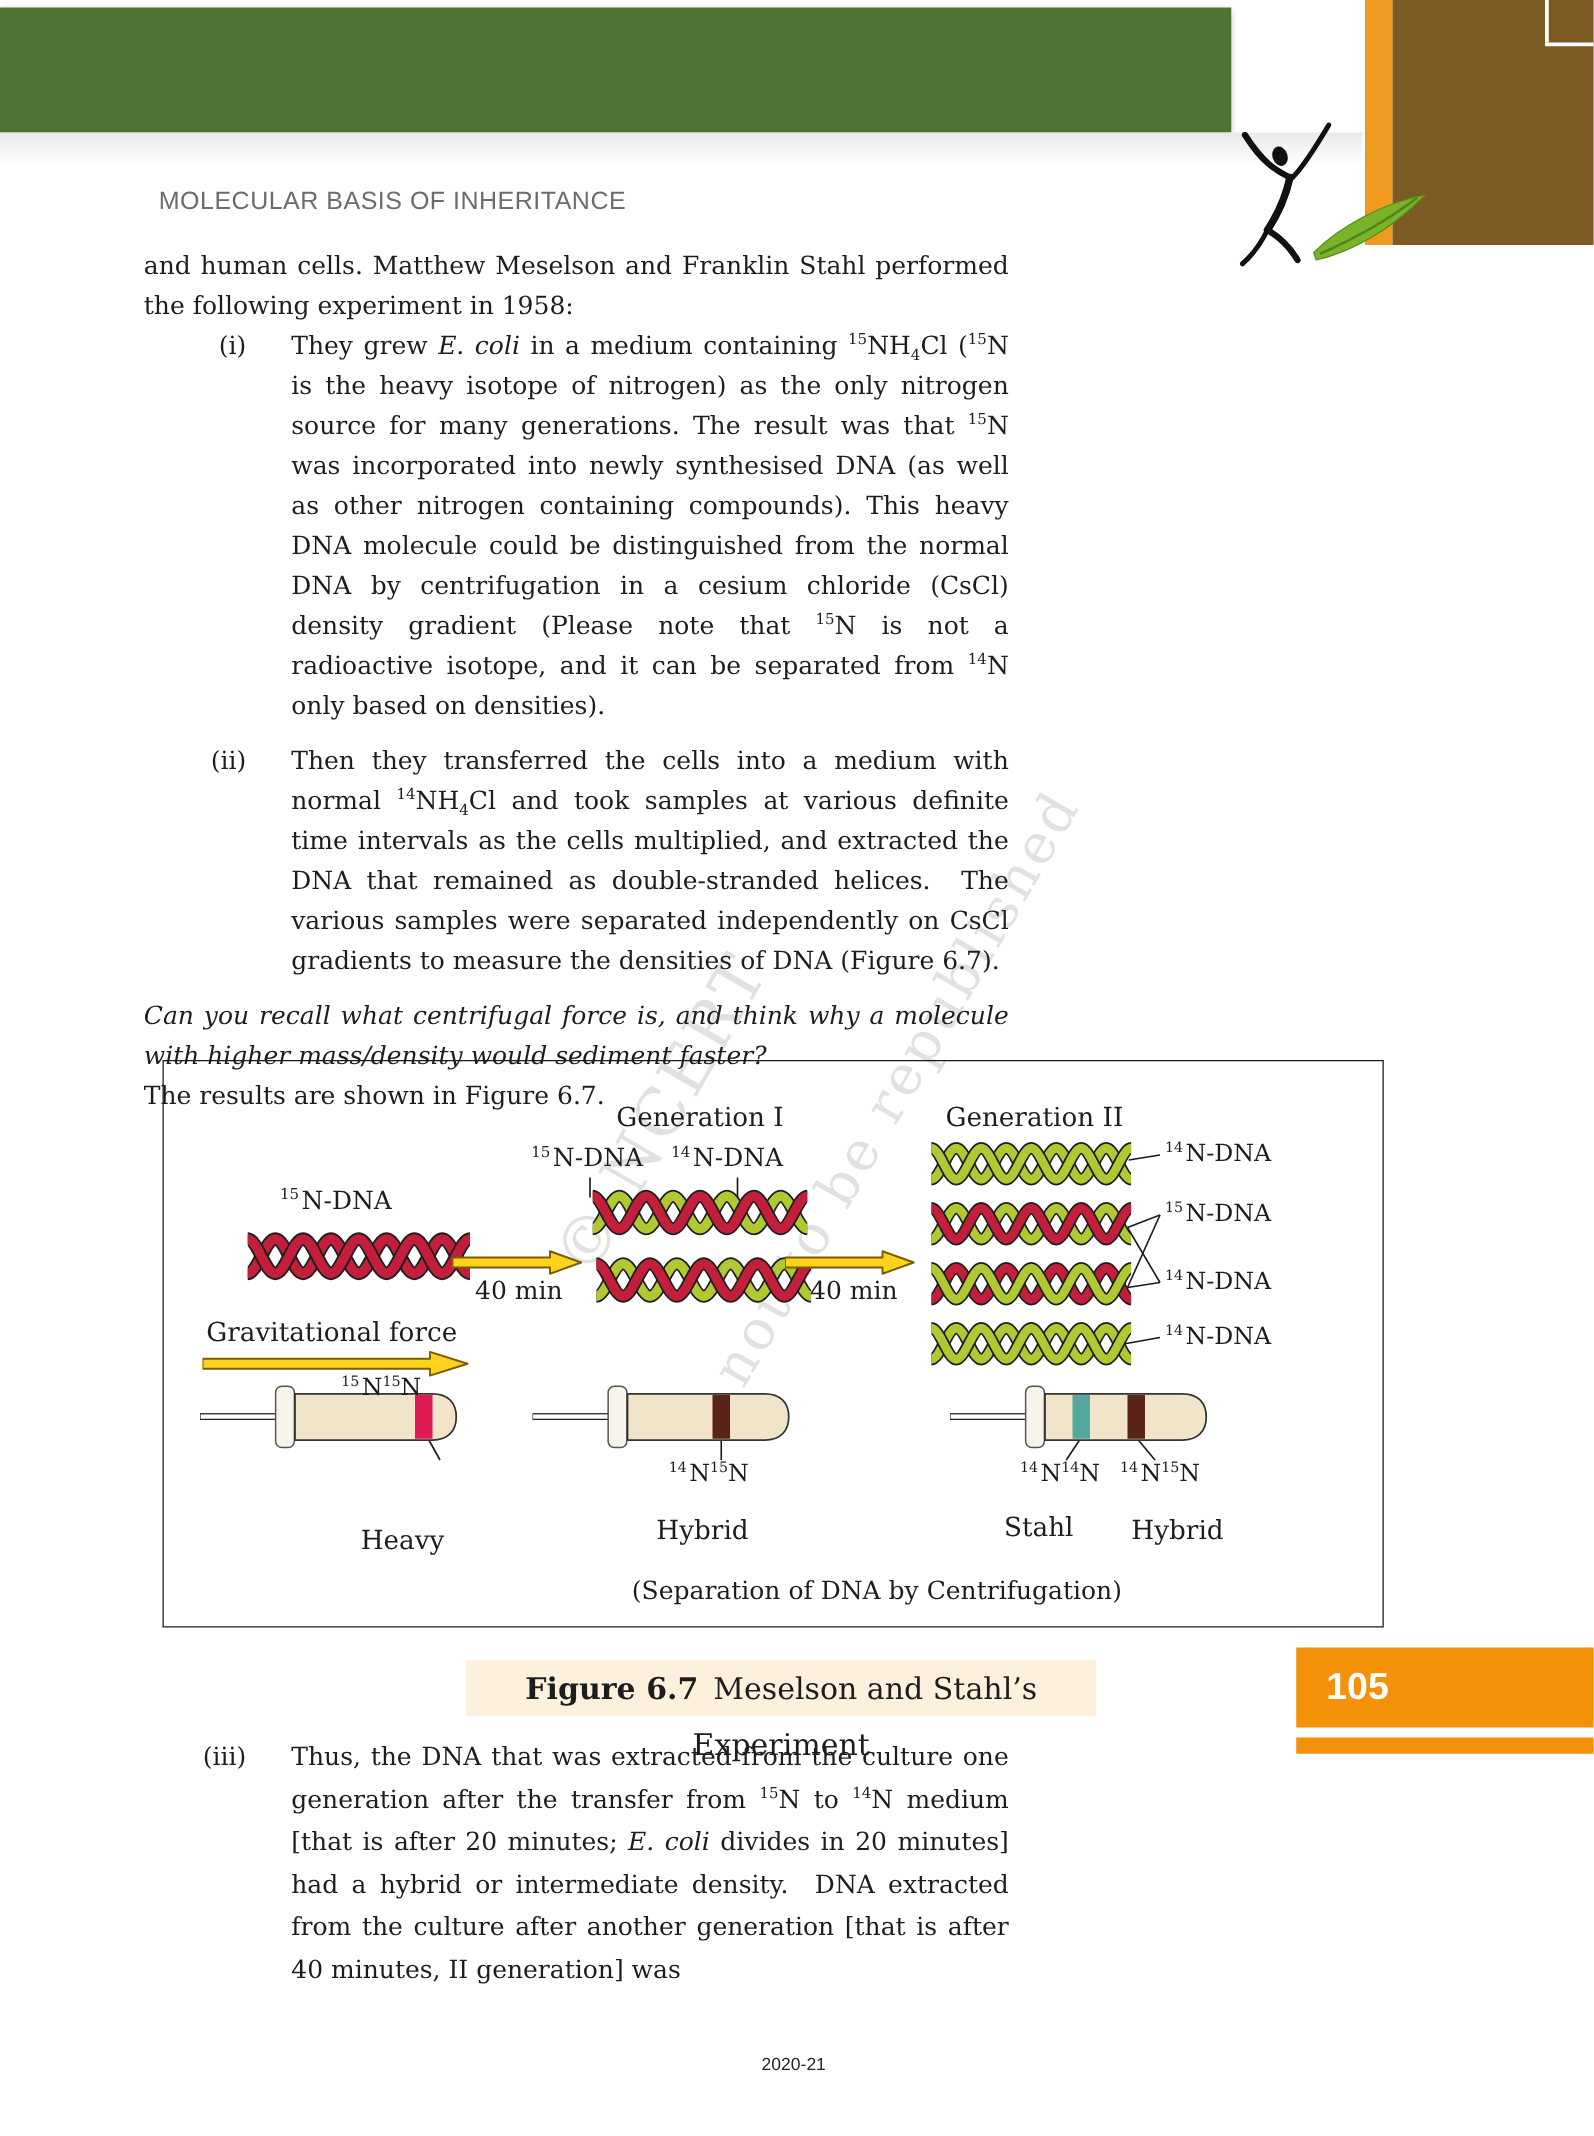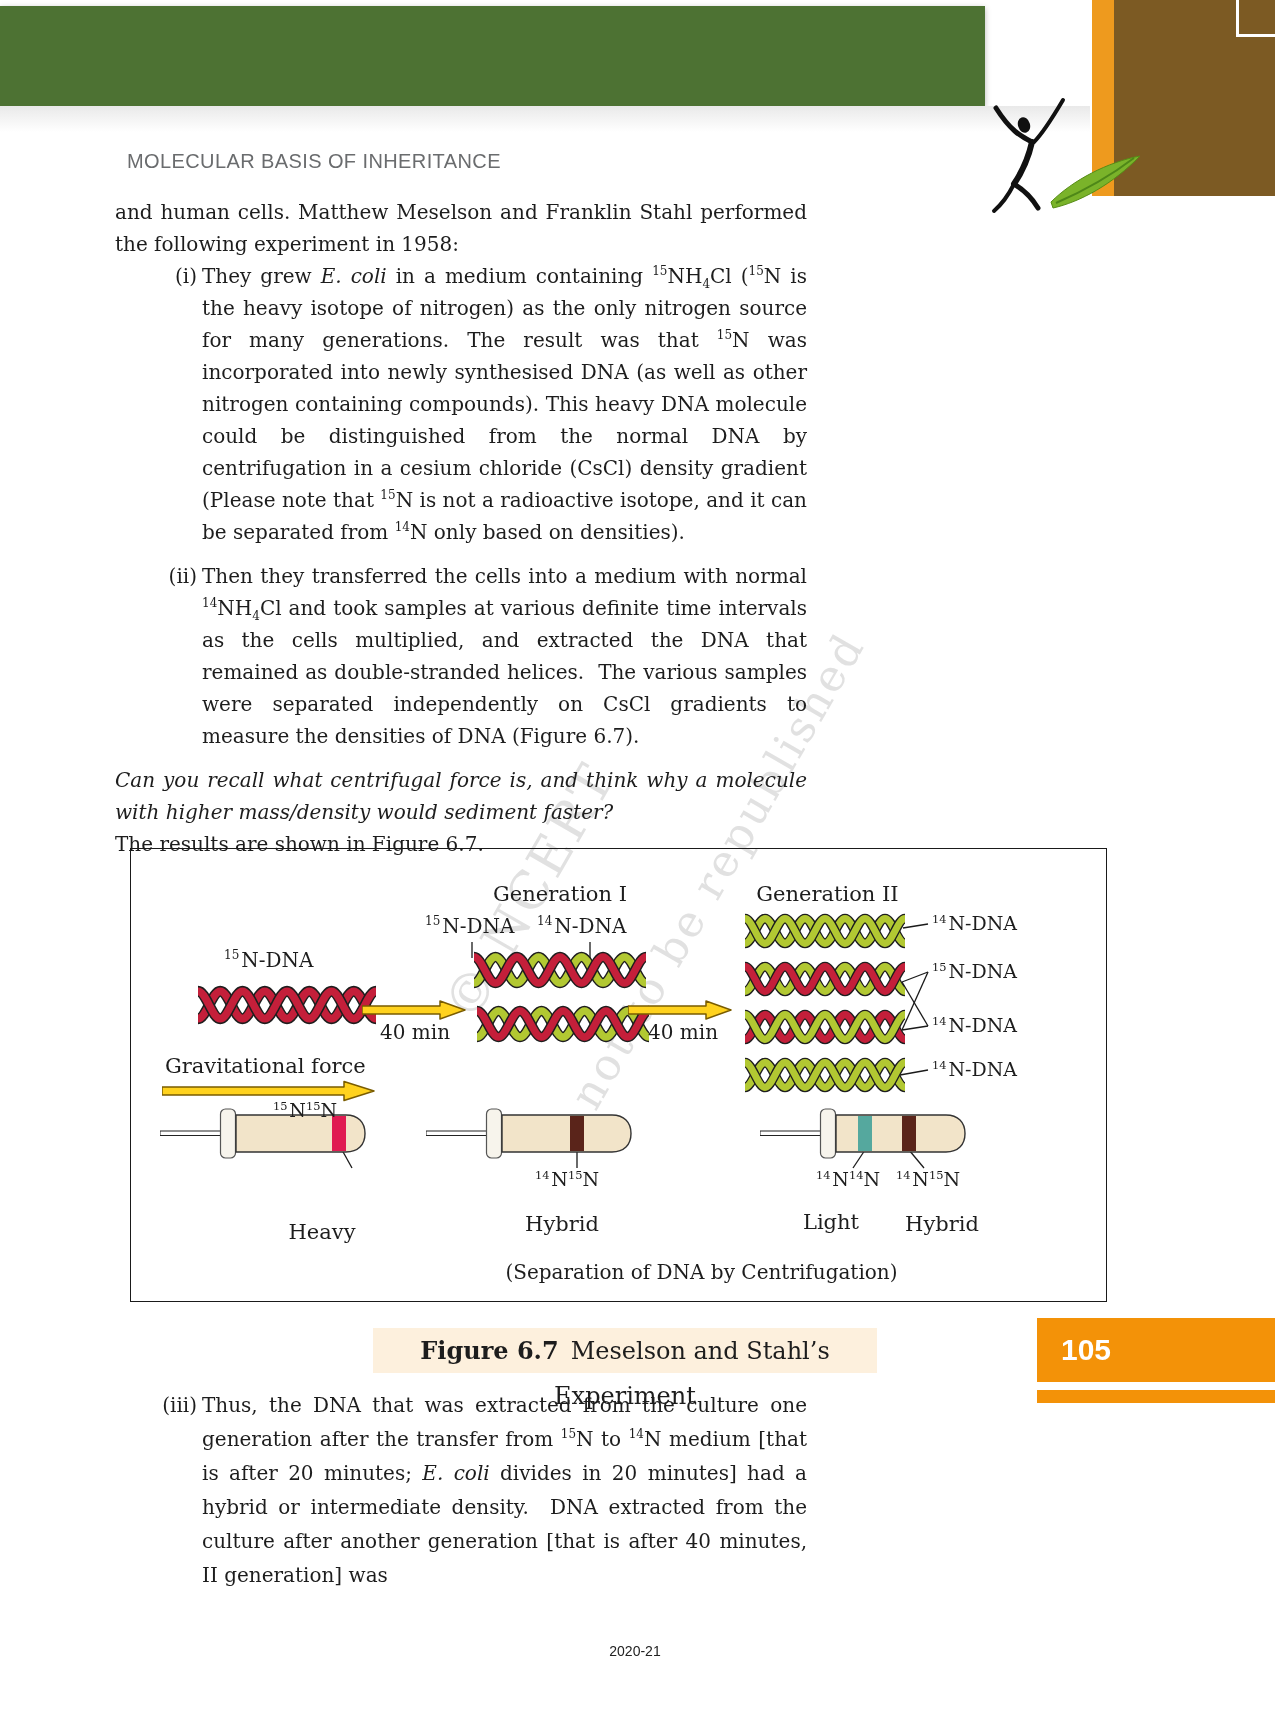--- a/index.html
+++ b/index.html
@@ -28,21 +28,21 @@
   .chapter-head{left:127px;top:150px;font-family:"Liberation Sans",sans-serif;
                 font-weight:normal;font-size:20px;letter-spacing:.4px;color:var(--header-gray)}
 
   
   #body-col{left:115px;top:196px;width:692px;font-size:20px;line-height:32px;
             text-align:justify;z-index:3}
   #body-col p{margin:0}
   .intro{margin-bottom:12px}
   .li{position:relative;margin-bottom:12px}
   .li .marker{position:absolute;left:0;top:0;width:82px;text-align:right}
-  .li .ltext{margin-left:87px}
+  .li .ltext{margin-left:118px}
   .q-italic{font-style:italic;margin-left:92px;margin-bottom:14px;margin-top:4px}
   .results{margin-left:63px}
 
   
   .wm{font-size:52px;letter-spacing:3px;color:var(--watermark-gray);opacity:.55;
       transform:rotate(-60deg);transform-origin:0 0;white-space:nowrap;z-index:1}
 
   
   .fig-box{left:130px;top:848px;width:975px;height:452px;border:1.6px solid #1a1a1a;z-index:2}
   .fig-label{font-size:20px;white-space:nowrap;z-index:4}
@@ -201,21 +201,21 @@
   <rect x="98" y="8" width="14" height="35" fill="var(--band-light)"></rect>
   <rect x="142" y="8" width="14" height="35" fill="var(--band-hybrid)"></rect>
 </svg>
 
 <div class="abs fig-label" style="left:255px;top:1099px;width:100px;text-align:center;font-size:19px"><sup>15</sup> N<sup>15</sup>N</div>
 <div class="abs fig-label" style="left:512px;top:1168px;width:110px;text-align:center;font-size:19px"><sup>14</sup> N<sup>15</sup>N</div>
 <div class="abs fig-label" style="left:798px;top:1168px;width:100px;text-align:center;font-size:19px"><sup>14</sup> N<sup>14</sup>N</div>
 <div class="abs fig-label" style="left:878px;top:1168px;width:100px;text-align:center;font-size:19px"><sup>14</sup> N<sup>15</sup>N</div>
 <div class="abs fig-label" style="left:272px;top:1220px;width:100px;text-align:center;font-size:21px">Heavy</div>
 <div class="abs fig-label" style="left:512px;top:1212px;width:100px;text-align:center;font-size:21px">Hybrid</div>
-<div class="abs fig-label" style="left:781px;top:1210px;width:100px;text-align:center;font-size:21px">Light</div>
+<div class="abs fig-label" style="left:781px;top:1210px;width:100px;text-align:center;font-size:21px">Stahl</div>
 <div class="abs fig-label" style="left:892px;top:1212px;width:100px;text-align:center;font-size:21px">Hybrid</div>
 
 <div class="abs inner-caption">(Separation of DNA by Centrifugation)</div>
 
 <div class="abs fig-caption-band">
   <b>Figure 6.7</b><span> Meselson and Stahl’s Experiment</span>
 </div>
 
 <div class="abs page-num-box">105</div>
 <div class="abs page-num-strip"></div>

